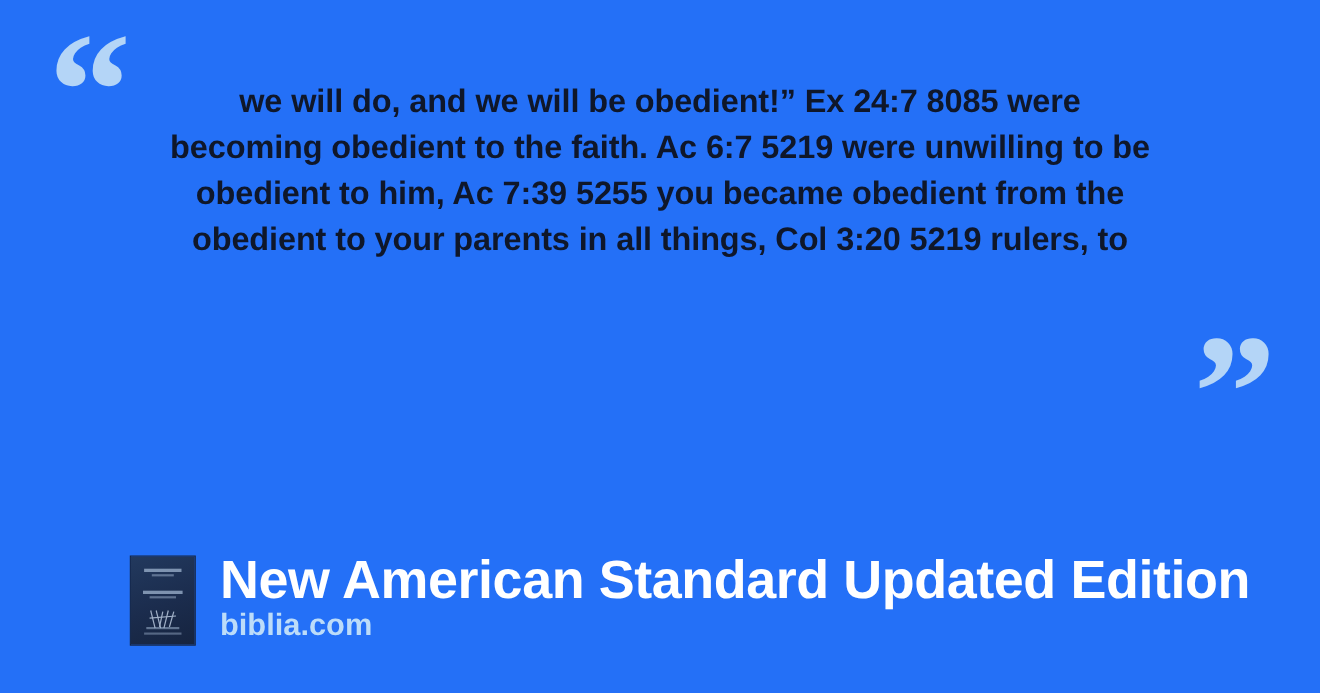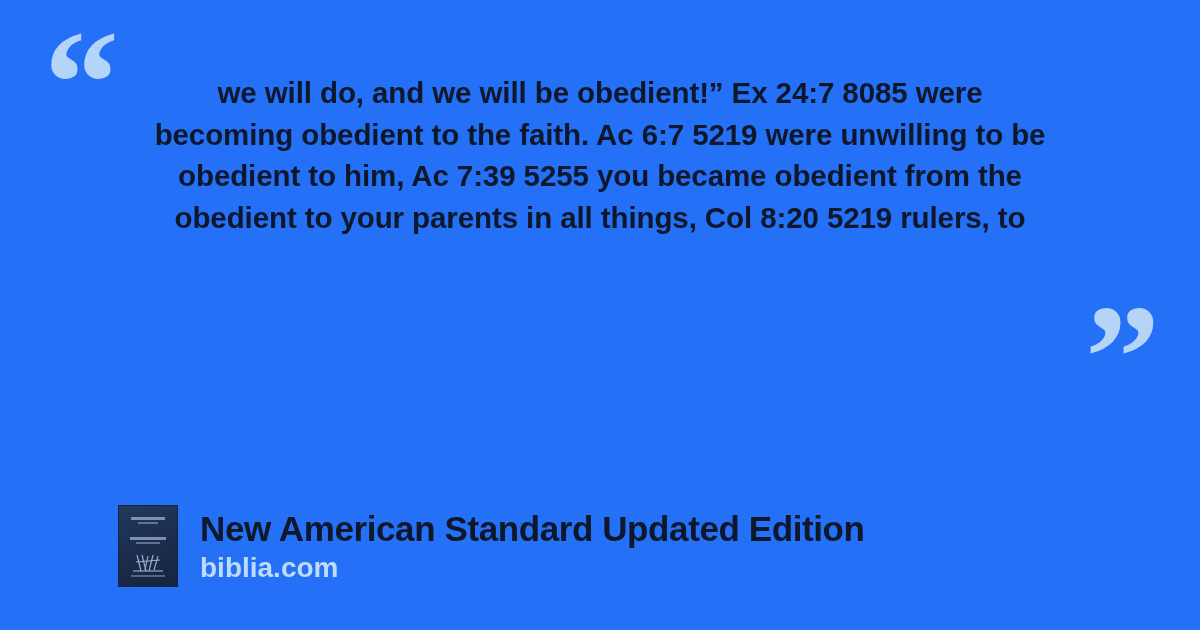--- a/index.html
+++ b/index.html
@@ -105,24 +105,24 @@
     transform: translateX(-50%);
     width: 30px;
     height: 20px;
   }
 
   
   #footer-text {
     padding-top: 2px;
   }
   #edition-title {
-    color: #0f172a;
+    color: #ffffff;
     font-family: "Liberation Sans", sans-serif;
     font-weight: 700;
-    font-size: 35px;
+    font-size: 49px;
     line-height: 43px;
     letter-spacing: -0.4px;
     white-space: nowrap;
   }
   #site-name {
     color: #bcdcf9;
     font-family: Liberation Sans, sans-serif;
     font-weight: 700;
     font-size: 28px;
     line-height: 28px;
@@ -134,21 +134,21 @@
 <body>
 
 <div id="card">
 
   <span id="quote-open" class="quote-glyph">“</span>
 
   <div id="quote-block">
     <span class="quote-line">we will do, and we will be obedient!” Ex 24:7 8085 were</span>
     <span class="quote-line">becoming obedient to the faith. Ac 6:7 5219 were unwilling to be</span>
     <span class="quote-line">obedient to him, Ac 7:39 5255 you became obedient from the</span>
-    <span class="quote-line">obedient to your parents in all things, Col 8:20 5219 rulers, to</span>
+    <span class="quote-line">obedient to your parents in all things, Col 3:20 5219 rulers, to</span>
   </div>
 
   <span id="quote-close" class="quote-glyph">”</span>
 
   <div id="footer">
 
     <div id="book-cover">
       <span class="cv-line cv-t1"></span>
       <span class="cv-line cv-t2"></span>
       <span class="cv-line cv-t3"></span>

